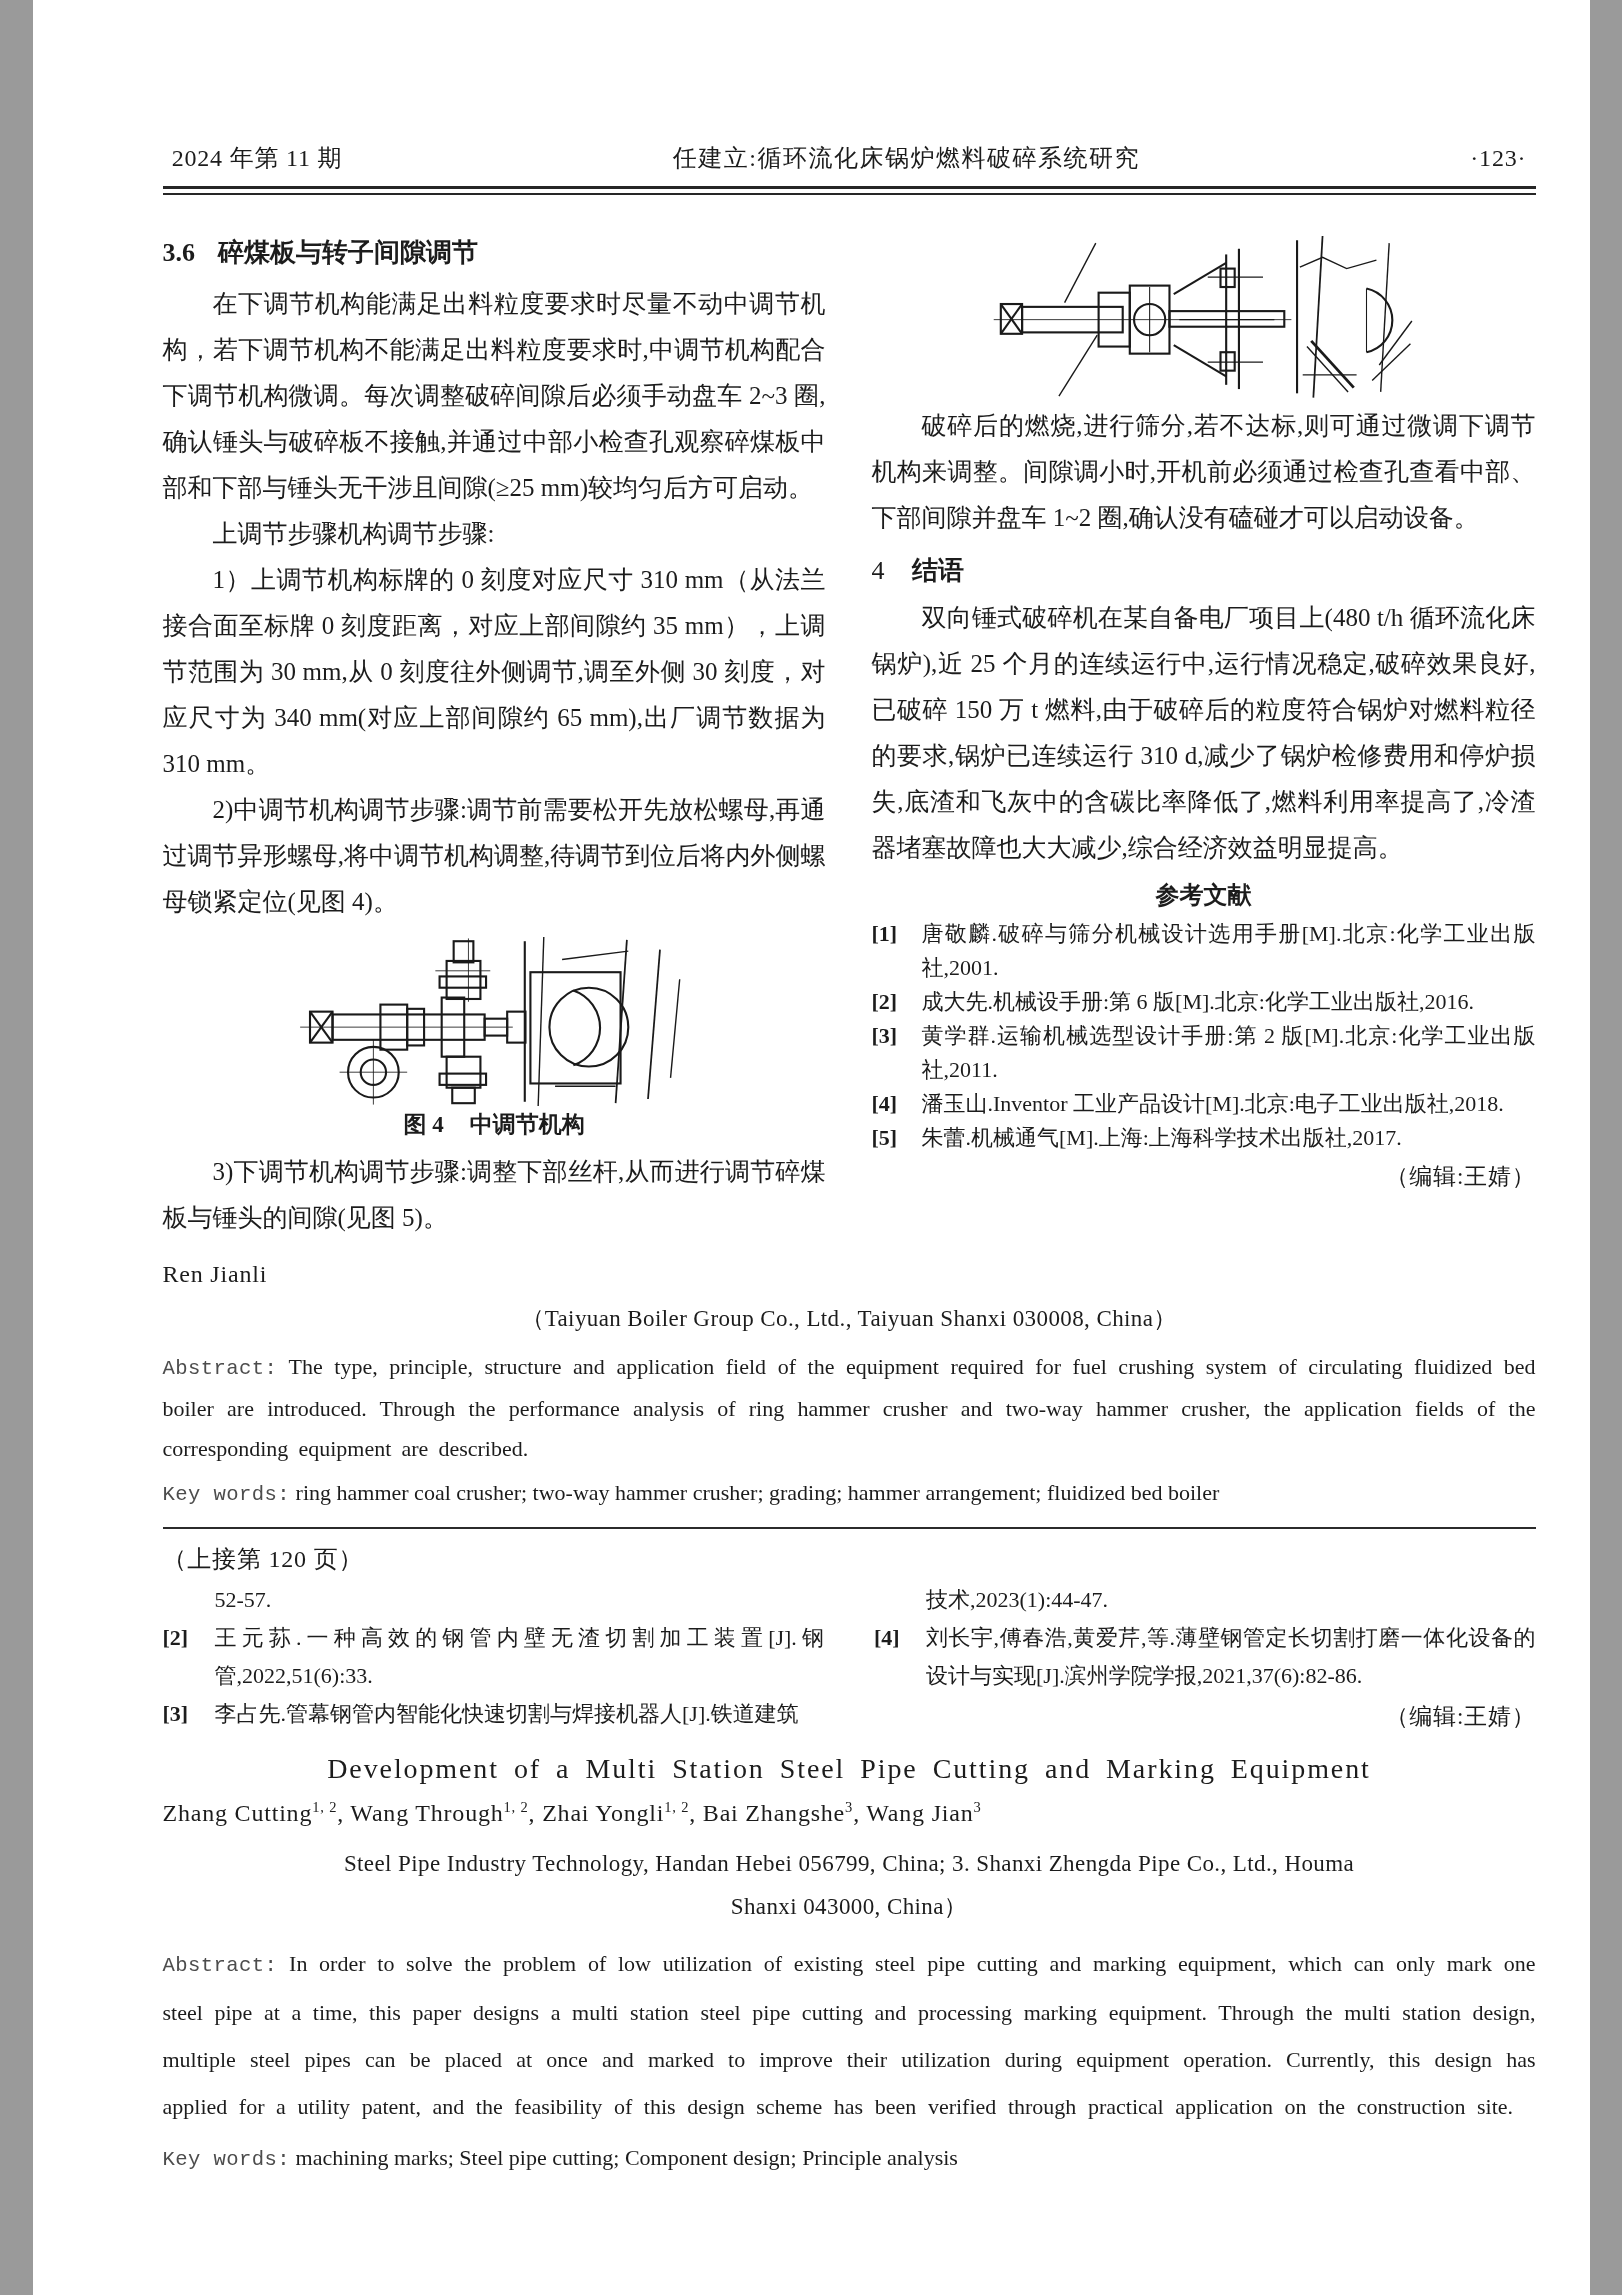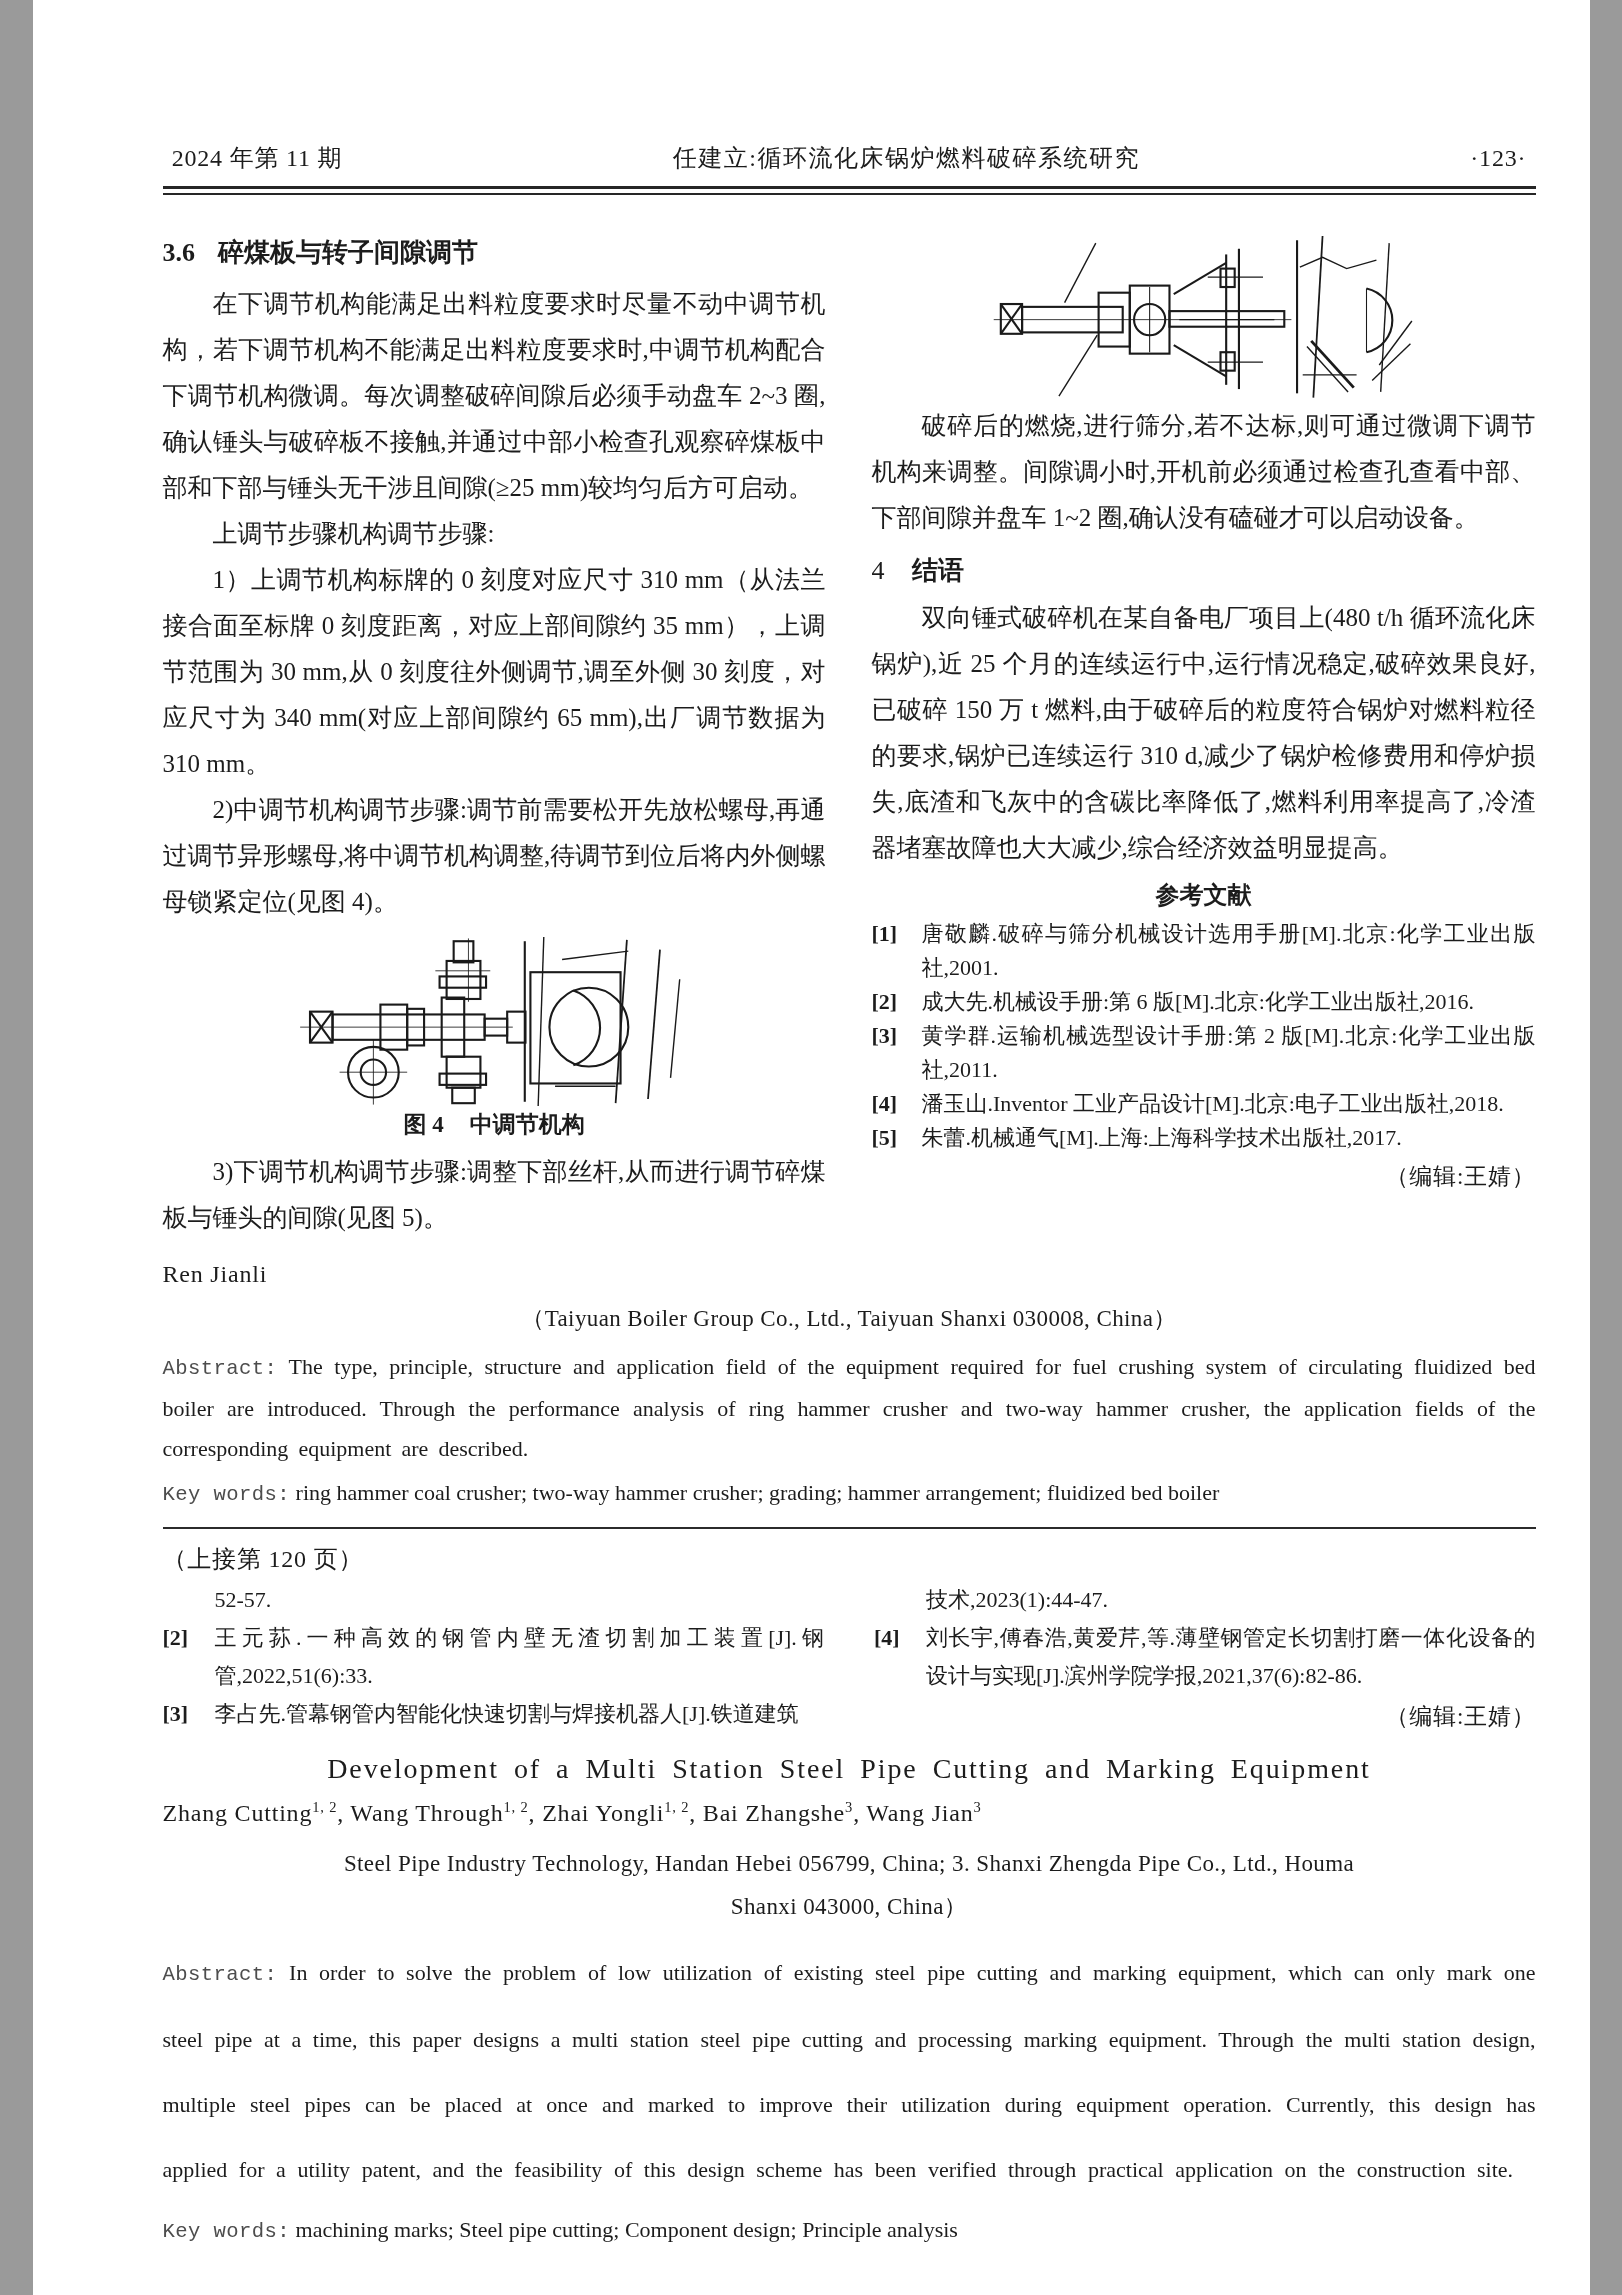--- a/index.html
+++ b/index.html
@@ -50,21 +50,21 @@
   .en-block { margin-top:20px; }
   .en-title { text-align:center; font-size:28px; letter-spacing:1.9px; word-spacing:6.1px; }
   .en-author { text-align:left; font-size:24px; margin-top:13.7px; letter-spacing:0.8px; }
   .en-author sup { font-size:14.5px; }
   .en-affil { text-align:center; font-size:23px; margin-top:15.3px; letter-spacing:0.4px; }
   .en-affil-line { line-height:43px; }
   .en-abs { font-size:22px; line-height:40px; text-align:justify; word-spacing:4.6px; margin:12.2px 0 0 0; }
   .en-kw  { font-size:22px; line-height:40px; margin:4.6px 0 0 0; }
   .lbl { font-family:"Liberation Mono","DejaVu Sans Mono",monospace;
          color:#4d4d4d; font-size:20.6px; letter-spacing:0.4px; }
-  .en2 .en-abs { line-height:65px; word-spacing:6.1px; }
+  .en2 .en-abs { line-height:47px; word-spacing:6.1px; }
   .en2 .en-kw { line-height:46px; }
   
   .cont { margin-top:13.7px; }
   .cont-note { font-size:24px; letter-spacing:0.8px; margin:10.7px 0 6.1px 0; }
   .cont-cols { display:flex; gap:50px; }
   .cont-col { flex:1; min-width:0; }
   .cont-item { display:flex; font-size:22px; line-height:38px; }
   .cont-item .ref-label { flex:0 0 52px; }
 </style>
 </head>

